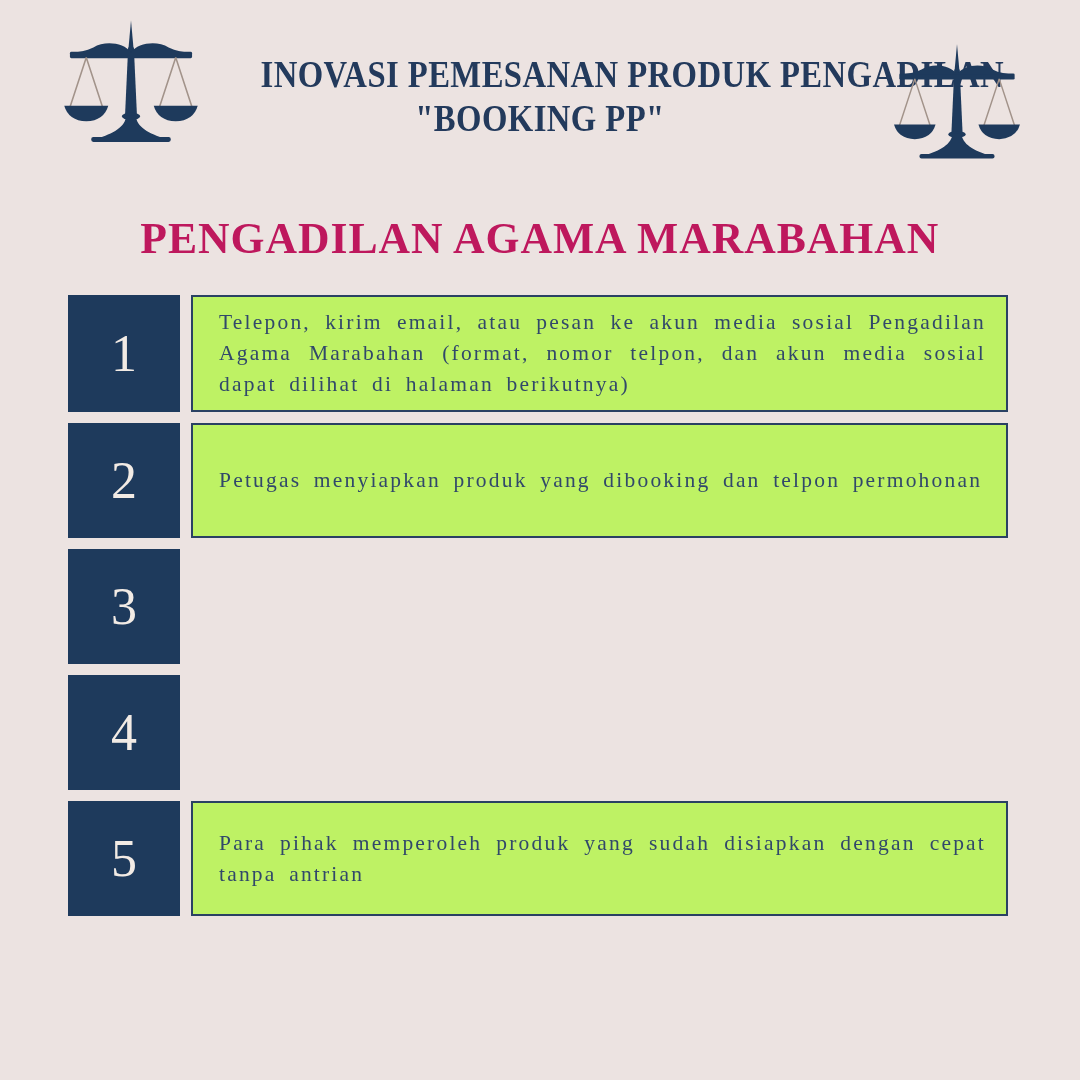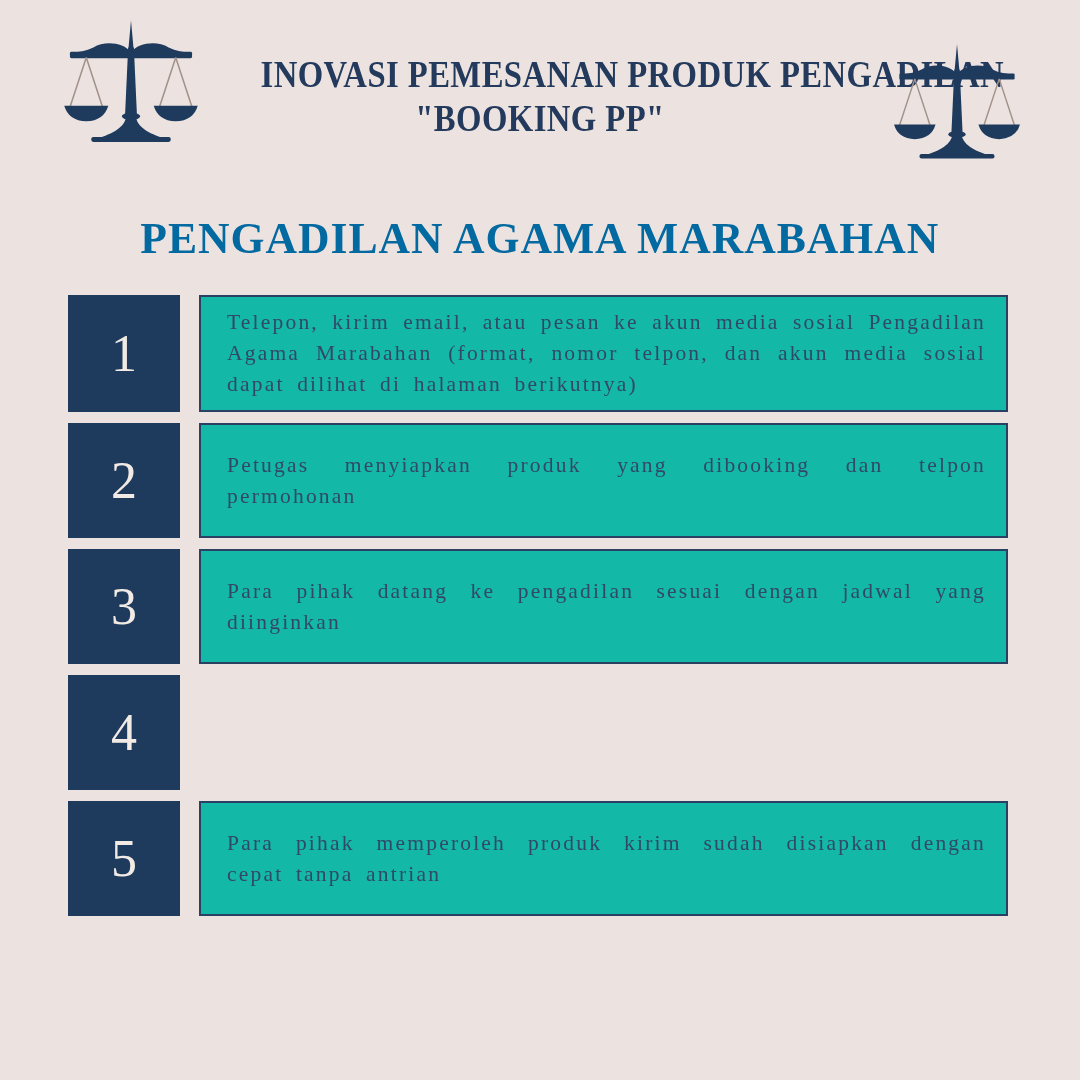--- a/index.html
+++ b/index.html
@@ -29,21 +29,21 @@
     line-height: 44px;
     transform: scaleX(0.86);
     white-space: nowrap;
     letter-spacing: 0.5px;
   }
   
   .subtitle {
     position: absolute;
     top: 212px; left: 0; right: 0;
     text-align: center;
-    color: #0369a1;
+    color: #be185d;
   }
   .subtitle span {
     display: inline-block;
     font-weight: 700;
     font-size: 45px;
     letter-spacing: 1px;
     transform: scaleX(0.97);
     white-space: nowrap;
   }
   
@@ -60,23 +60,23 @@
     background: #1e3a5c;
     color: #f2ebe5;
     display: flex;
     align-items: center;
     justify-content: center;
     font-size: 52px;
     font-weight: 400;
   }
   .step-box {
     flex: 1;
-    margin-left: 19px;
+    margin-left: 11px;
     border: 2px solid #2a4163;
-    background: #14b8a6;
+    background: #bef264;
     display: flex;
     align-items: center;
     padding: 10px 20px 10px 26px;
   }
   .step-text {
     width: 100%;
     font-size: 21.5px;
     line-height: 31px;
     letter-spacing: 2.2px;
     word-spacing: 5px;
@@ -143,29 +143,26 @@
 
   <section class="step">
     <div class="step-number">2</div>
     <div class="step-box">
       <p class="step-text">Petugas menyiapkan produk yang dibooking dan telpon permohonan</p>
     </div>
   </section>
 
   <section class="step">
     <div class="step-number">3</div>
-    <div class="step-box">
-      <p class="step-text">Para pihak datang ke pengadilan sesuai dengan jadwal yang diinginkan</p>
-    </div>
   </section>
 
   <section class="step">
     <div class="step-number">4</div>
   </section>
 
   <section class="step">
     <div class="step-number">5</div>
     <div class="step-box">
-      <p class="step-text">Para pihak memperoleh produk kirim sudah disiapkan dengan cepat tanpa antrian</p>
+      <p class="step-text">Para pihak memperoleh produk yang sudah disiapkan dengan cepat tanpa antrian</p>
     </div>
   </section>
 </main>
 </div>
 
 </body></html>

